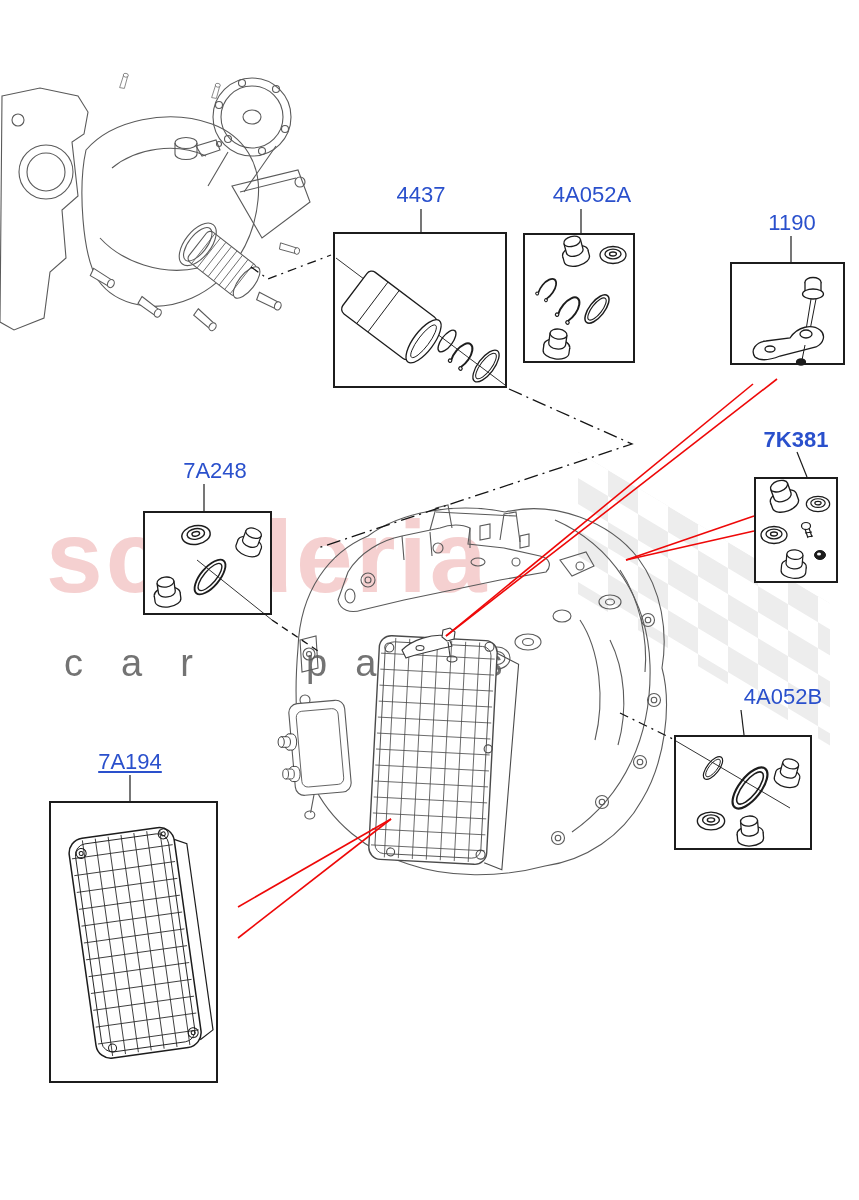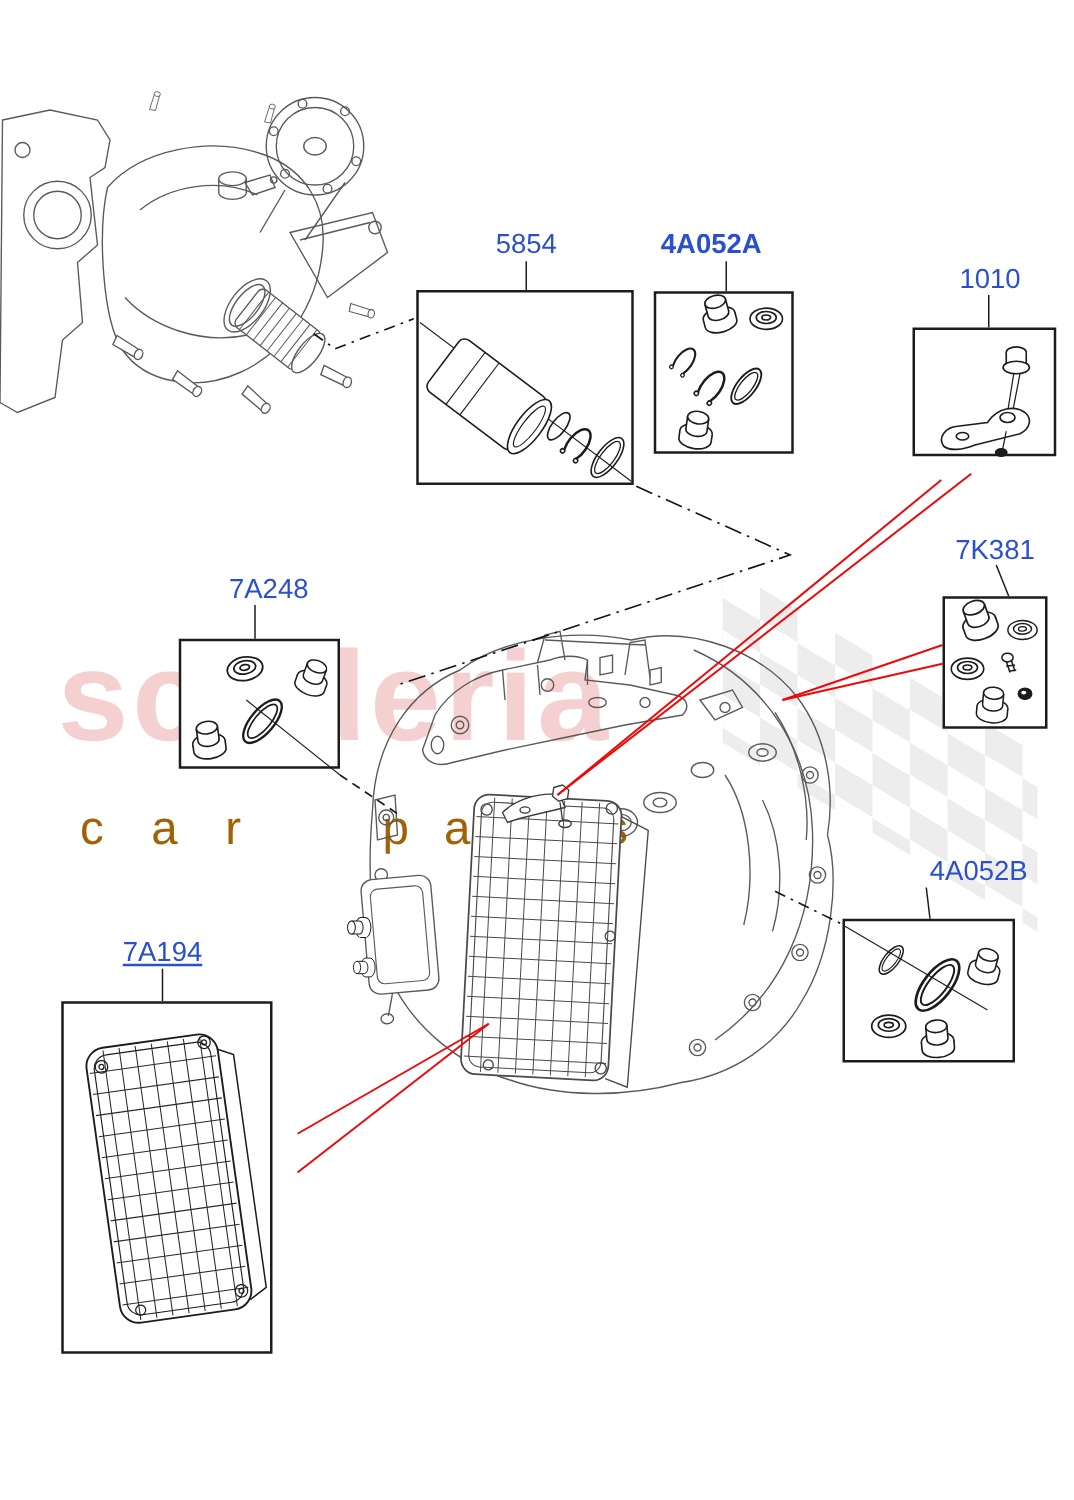--- a/index.html
+++ b/index.html
@@ -8,21 +8,21 @@
     overflow:hidden;font-family:"Liberation Sans",sans-serif;
   }
   
   .wm-brand{
     position:absolute;left:46px;top:506px;
     font-size:102px;font-weight:bold;letter-spacing:3px;
     color:#f5d0d0;white-space:nowrap;line-height:1;
     font-family:"Liberation Sans",sans-serif;
   }
   .wm-word{
-    position:absolute;top:644px;font-size:38px;color:#a16207;
+    position:absolute;top:644px;font-size:38px;color:#737373;
     white-space:nowrap;line-height:1;font-family:"Liberation Sans",sans-serif;
   }
   #wm-car{left:64px;letter-spacing:38px;}
   #wm-parts{left:306px;letter-spacing:28px;}
   .wm-checker{
     position:absolute;left:578px;top:452px;width:252px;height:142px;
     background-image:conic-gradient(#ececec 25%,transparent 25% 50%,#ececec 50% 75%,transparent 75%);
     background-size:60px 52px;
     transform:skewY(31deg);transform-origin:top left;opacity:.95;
   }
@@ -38,23 +38,23 @@
   #box-7A248 {left:143px;top:511px;width:129px;height:104px;}
   #box-4A052B{left:674px;top:735px;width:138px;height:115px;}
   #box-7A194 {left:49px; top:801px;width:169px;height:282px;}
   
   .part-label{
     position:absolute;transform:translateX(-50%);
     font-size:22px;color:#2a50cc;white-space:nowrap;line-height:1;
     cursor:pointer;
   }
   #lbl-7106  {left:421px;top:184px;}
-  #lbl-4A052A{left:569px;top:184px;font-weight:bold;}
+  #lbl-4A052A{left:592px;top:184px;}
   #lbl-1190  {left:792px;top:212px;}
-  #lbl-7K381 {left:796px;top:429px;}
+  #lbl-7K381 {left:796px;top:429px;font-weight:bold;}
   #lbl-7A248 {left:215px;top:460px;}
   #lbl-4A052B{left:783px;top:686px;}
   #lbl-7A194 {left:130px;top:751px;text-decoration:underline;}
   
   #art{position:absolute;left:0;top:0;pointer-events:none;}
 </style>
 </head>
 <body>
 
 <div id="stage">
@@ -322,21 +322,21 @@
     <g stroke="#ee0808" stroke-width="1.6" fill="none">
       <path d="M777,379 L446,636"></path>
       <path d="M753,384 L446,636"></path>
       <path d="M754,516 L626,560"></path>
       <path d="M754,531 L626,560"></path>
       <path d="M238,907 L391,819"></path>
       <path d="M238,938 L391,819"></path>
     </g>
   </svg>
 
-  <div class="part-label" id="lbl-7106">5854</div>
+  <div class="part-label" id="lbl-7106">4437</div>
   <div class="part-label" id="lbl-4A052A">4A052A</div>
-  <div class="part-label" id="lbl-1190">1010</div>
+  <div class="part-label" id="lbl-1190">1190</div>
   <div class="part-label" id="lbl-7K381">7K381</div>
   <div class="part-label" id="lbl-7A248">7A248</div>
   <div class="part-label" id="lbl-4A052B">4A052B</div>
   <div class="part-label" id="lbl-7A194">7A194</div>
 
 </div>
 
 </body></html>

